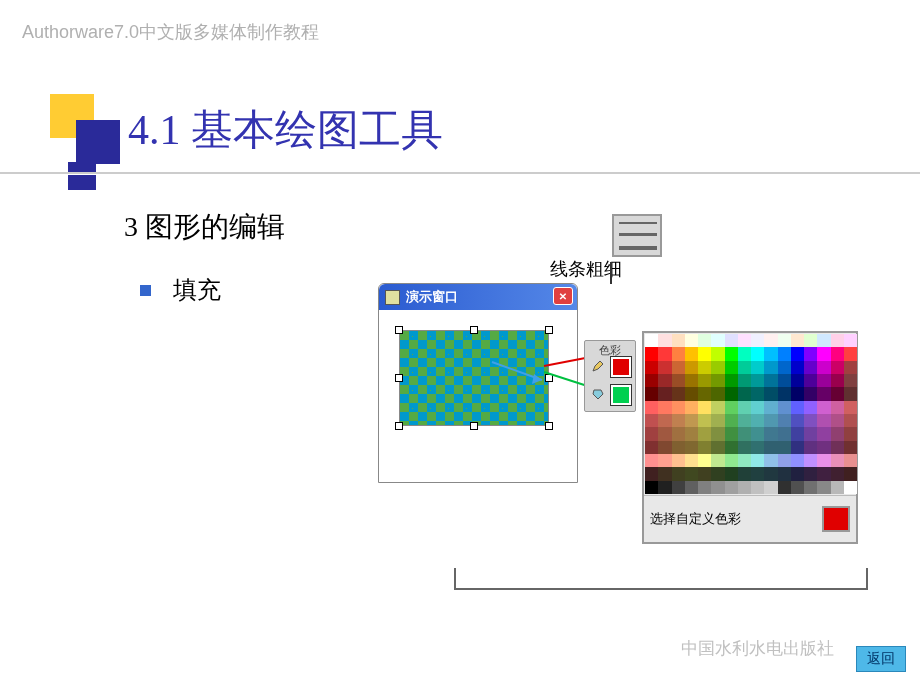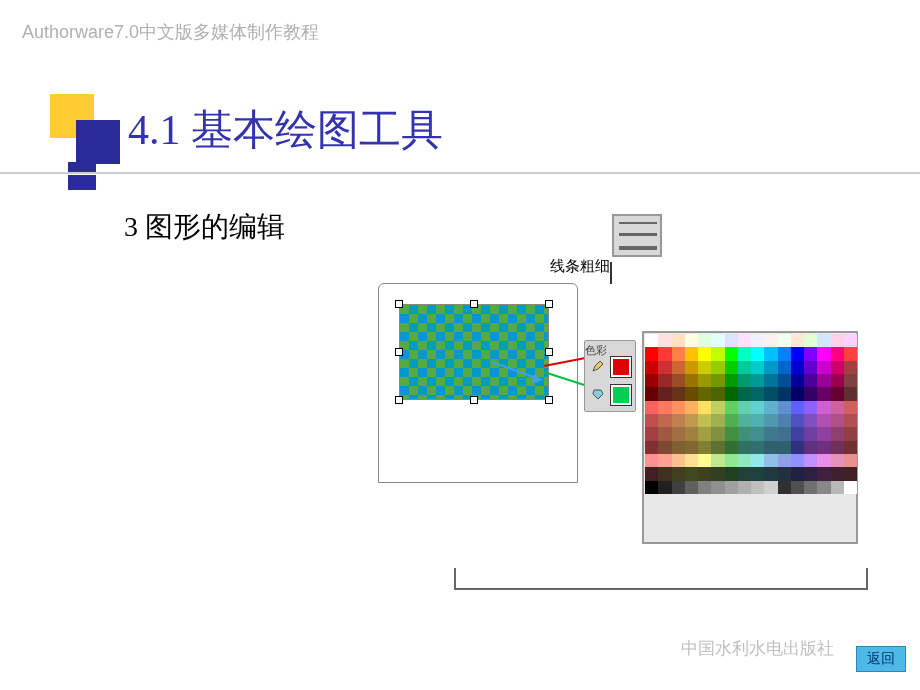--- a/index.html
+++ b/index.html
@@ -87,21 +87,21 @@
     .bullet-square {
       width: 11px;
       height: 11px;
       background: #3366cc;
       margin-right: 22px;
     }
     .line-thickness-label {
       position: absolute;
       left: 550px;
       top: 257px;
-      font-size: 15px;
+      font-size: 18px;
       color: #000;
     }
     .line-thickness-panel {
       position: absolute;
       left: 612px;
       top: 214px;
       width: 50px;
       height: 43px;
       border: 2px solid #999;
       background: #d8d8d8;
@@ -204,21 +204,21 @@
       height: 72px;
       border: 1px solid #999;
       background: #d8d8d8;
       border-radius: 2px;
     }
     .color-tool-label {
       position: absolute;
       top: 2px;
       left: 0;
       width: 100%;
-      text-align: left;
+      text-align: center;
       font-size: 11px;
       color: #444;
     }
     .pen-swatch {
       position: absolute;
       right: 4px;
       top: 16px;
       width: 20px;
       height: 20px;
       background: #e00000;
@@ -342,31 +342,42 @@
   <div class="square-blue1"></div>
   <div class="square-blue2"></div>
 </div>
 
 <div class="section-title">4.1  基本绘图工具</div>
 <div class="title-underline"></div>
 
 <div class="subtitle">3  图形的编辑</div>
 
 <div class="bullet-list">
+  <div class="bullet-item">
+    <div class="bullet-square"></div>
+    <span>填充</span>
+  </div>
 </div>
 
 <div class="line-thickness-label">线条粗细</div>
 <div class="line-thickness-panel">
   <div class="lt-line1"></div>
   <div class="lt-line2"></div>
   <div class="lt-line3"></div>
 </div>
 <div class="footer-vline"></div>
 
 <div class="demo-window">
+  <div class="demo-titlebar">
+    <div class="demo-icon"></div>
+    <span class="demo-title">演示窗口</span>
+    <div class="demo-close">
+      <span>✕</span>
+    </div>
+  </div>
   <div class="demo-canvas">
     <div class="checker-rect"></div>
     <div class="sel-handle h-tl"></div>
     <div class="sel-handle h-tm"></div>
     <div class="sel-handle h-tr"></div>
     <div class="sel-handle h-ml"></div>
     <div class="sel-handle h-mr"></div>
     <div class="sel-handle h-bl"></div>
     <div class="sel-handle h-bm"></div>
     <div class="sel-handle h-br"></div>
@@ -586,20 +597,24 @@
       <div class="palette-cell" style="background: rgb(176, 176, 176);"></div>
       <div class="palette-cell" style="background: rgb(192, 192, 192);"></div>
       <div class="palette-cell" style="background: rgb(208, 208, 208);"></div>
       <div class="palette-cell" style="background: rgb(48, 48, 48);"></div>
       <div class="palette-cell" style="background: rgb(80, 80, 80);"></div>
       <div class="palette-cell" style="background: rgb(112, 112, 112);"></div>
       <div class="palette-cell" style="background: rgb(136, 136, 136);"></div>
       <div class="palette-cell" style="background: rgb(184, 184, 184);"></div>
       <div class="palette-cell" style="background: rgb(255, 255, 255);"></div>
     </div>
+  <div class="palette-footer">
+    <span class="palette-footer-label">选择自定义色彩</span>
+    <div class="palette-current"></div>
+  </div>
 </div>
 
 <div class="footer-diagram"></div>
 
 <div class="publisher">中国水利水电出版社</div>
 <div class="back-btn">
   <span>返回</span>
 </div>
 
 </body></html>

